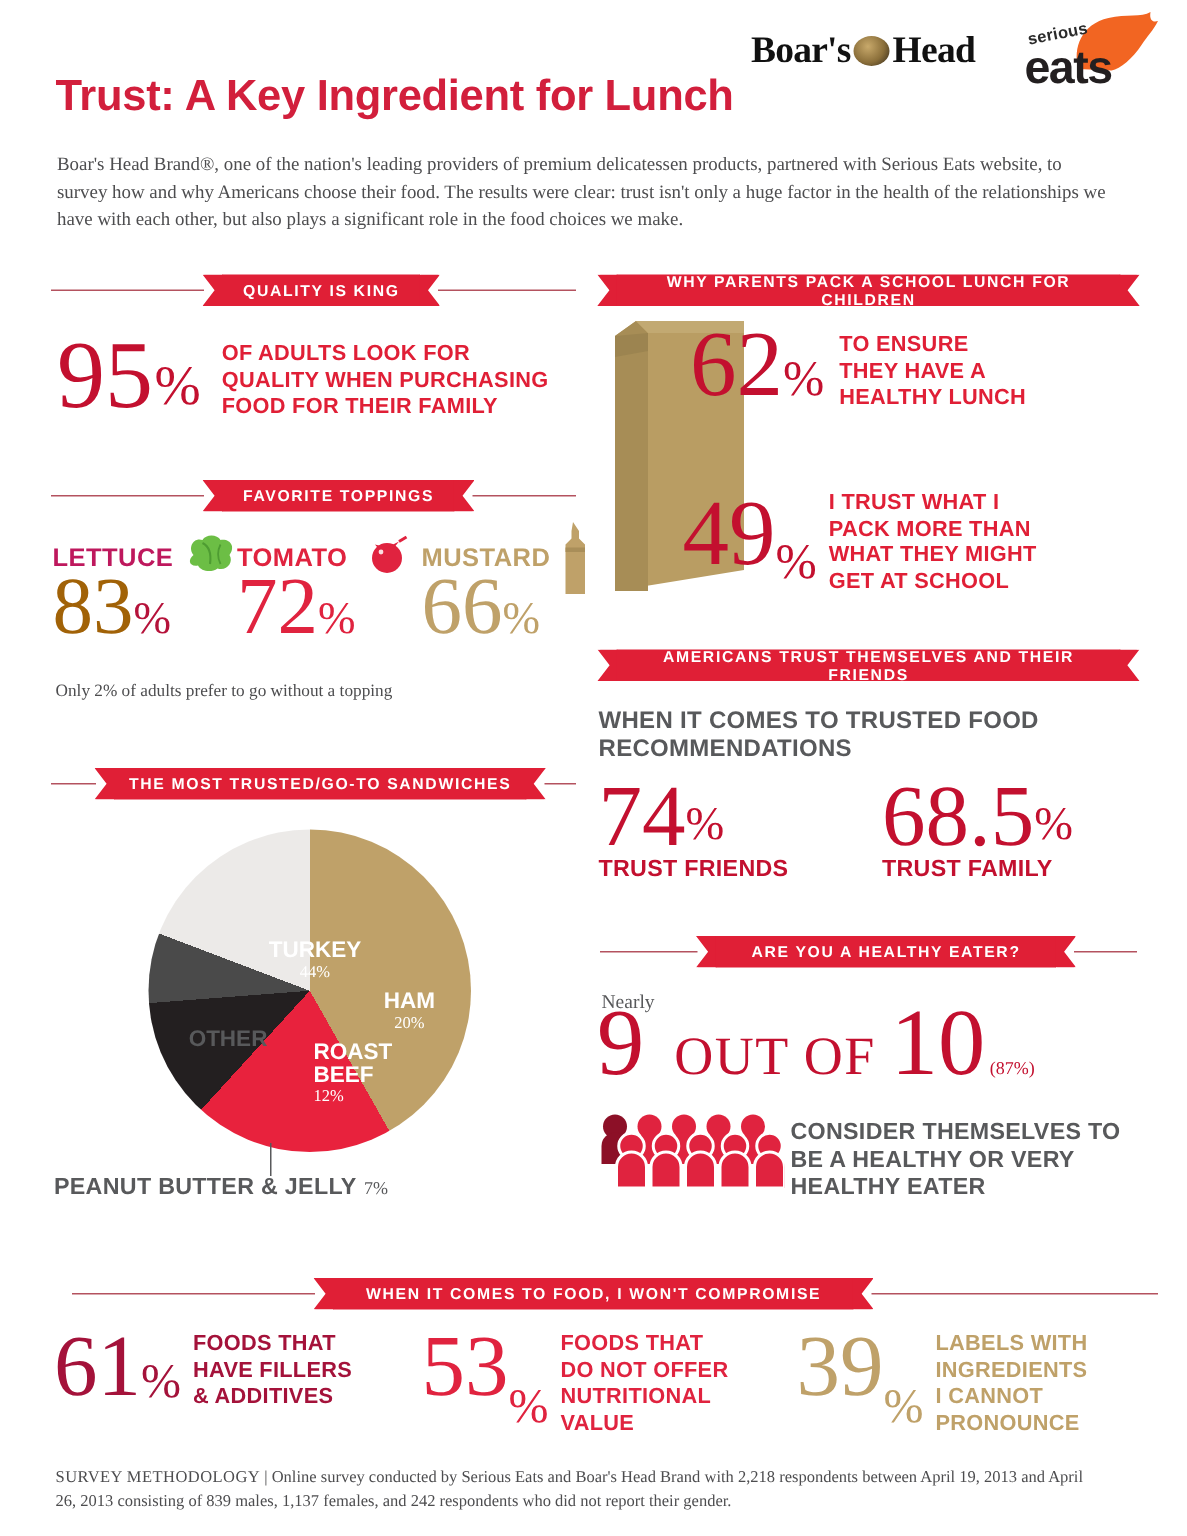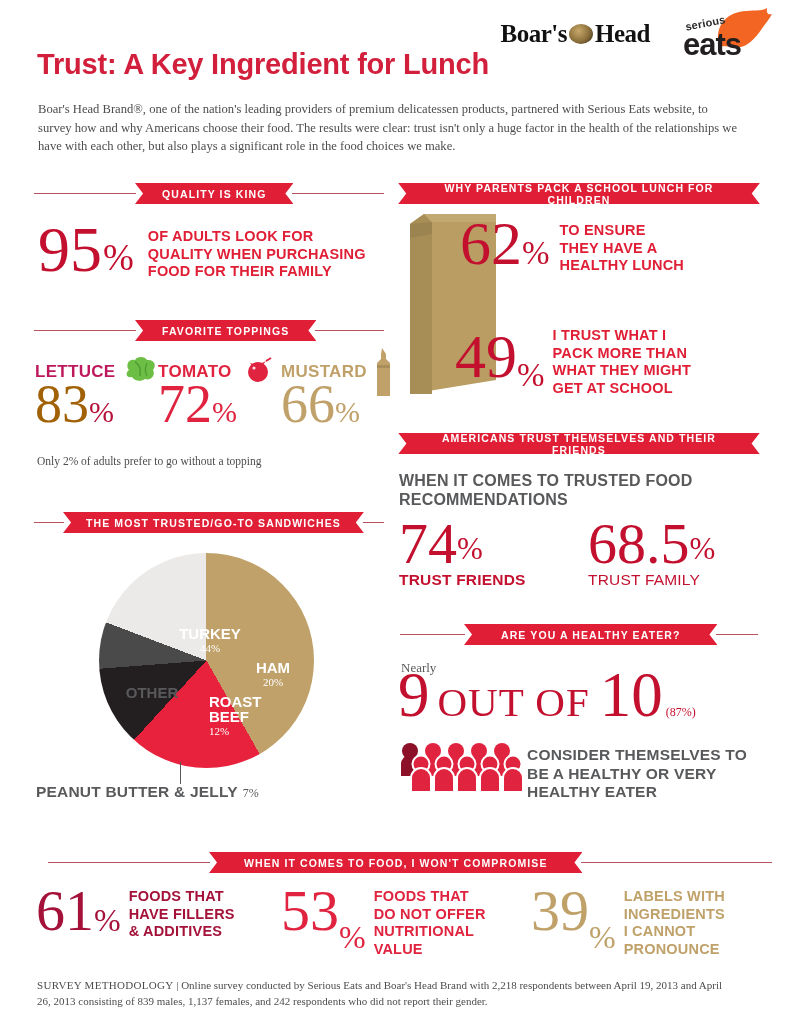--- a/index.html
+++ b/index.html
@@ -269,38 +269,38 @@
       <span class="pct c-crimson" style="font-size:31px; margin-bottom:2px;">%</span>
     </div>
     <div style="font-size:15.5px; font-weight:bold; color:#c3102f; margin-top:2px; letter-spacing:.2px;">TRUST FRIENDS</div>
   </div>
 
   <div style="position:absolute; left:588px; top:518px;">
     <div style="display:flex; align-items:flex-end;">
       <span class="serif-num c-crimson" style="font-size:58px;">68.5</span>
       <span class="pct c-crimson" style="font-size:31px; margin-bottom:2px;">%</span>
     </div>
-    <div style="font-size:15.5px; font-weight:normal; color:#c3102f; margin-top:2px; letter-spacing:.2px;">TRUST FAMILY</div>
+    <div style="font-size:15.5px; font-weight:bold; color:#c3102f; margin-top:2px; letter-spacing:.2px;">TRUST FAMILY</div>
   </div>
 
   <div class="ribbon-wrap" style="left:400px; top:624px; width:358px;">
     <div class="rib-line" style="width:65px;"></div>
     <div class="rib-outer">
       <div class="rib-notch-l"></div>
       <div class="ribbon" style="padding:0 24px;">ARE YOU A HEALTHY EATER?</div>
       <div class="rib-notch-r"></div>
     </div>
     <div class="rib-line" style="flex:1;"></div>
   </div>
 
   <div style="position:absolute; left:401px; top:660px; font-family:'Liberation Serif',serif; font-size:13px; color:#58595b;">Nearly</div>
 
   <div style="position:absolute; left:398px; top:668px; display:flex; align-items:baseline;">
     <span class="serif-num c-crimson" style="font-size:63px;">9</span>
-    <span class="pct c-crimson" style="font-size:41px; margin-left:8px; letter-spacing:1px;">OUT OF</span>
+    <span class="pct c-crimson" style="font-size:36px; margin-left:20px; letter-spacing:1px;">OUT OF</span>
     <span class="serif-num c-crimson" style="font-size:63px; margin-left:10px;">10</span>
     <span style="font-family:'Liberation Serif',serif; font-size:12px; color:#c3102f; margin-left:3px;">(87%)</span>
   </div>
 
   <svg class="people" style="left:399px; top:742px;" width="124" height="50" viewBox="0 0 124 50">
     <g>
       <circle cx="11" cy="9" r="8" fill="#8c1027"></circle>
       <path d="M2 34 L2 22 a9 9 0 0 1 18 0 L20 34 Z" fill="#8c1027"></path>
       <circle cx="34" cy="9" r="8" fill="#e0233f"></circle>
       <path d="M25 34 L25 22 a9 9 0 0 1 18 0 L43 34 Z" fill="#e0233f"></path>

